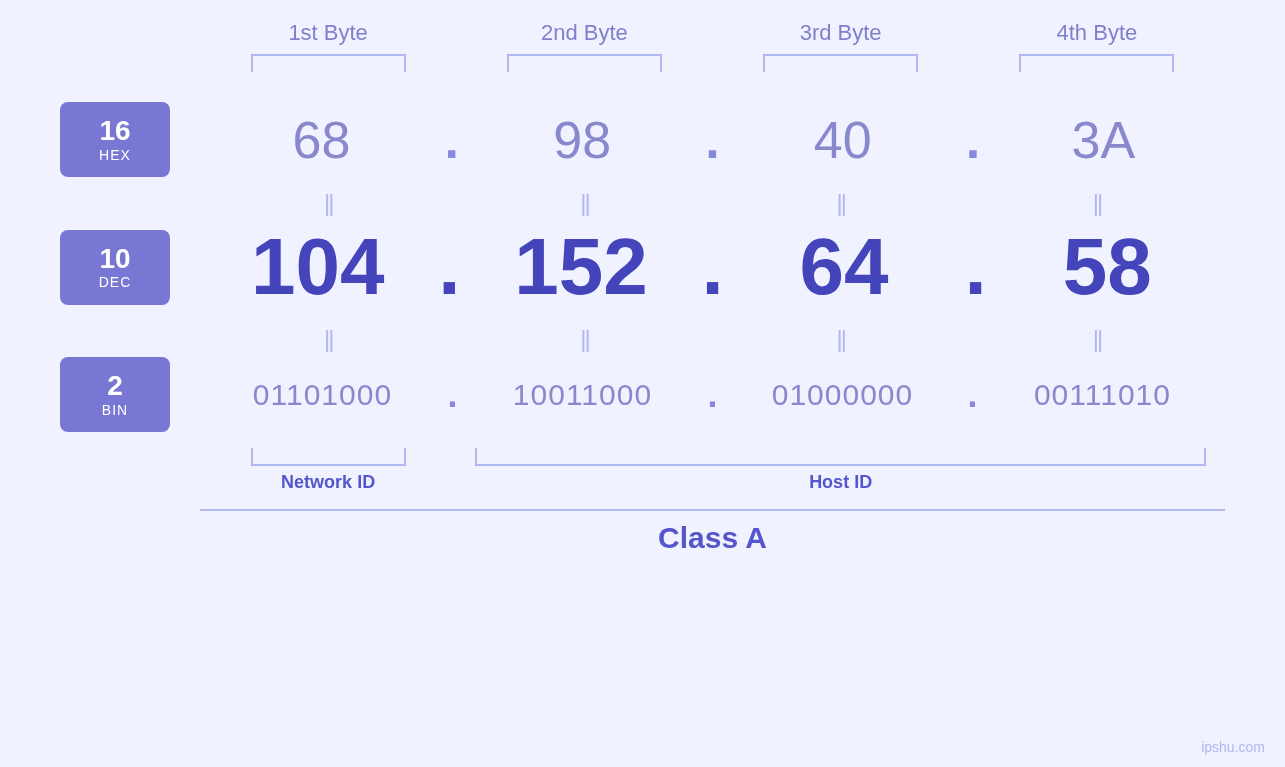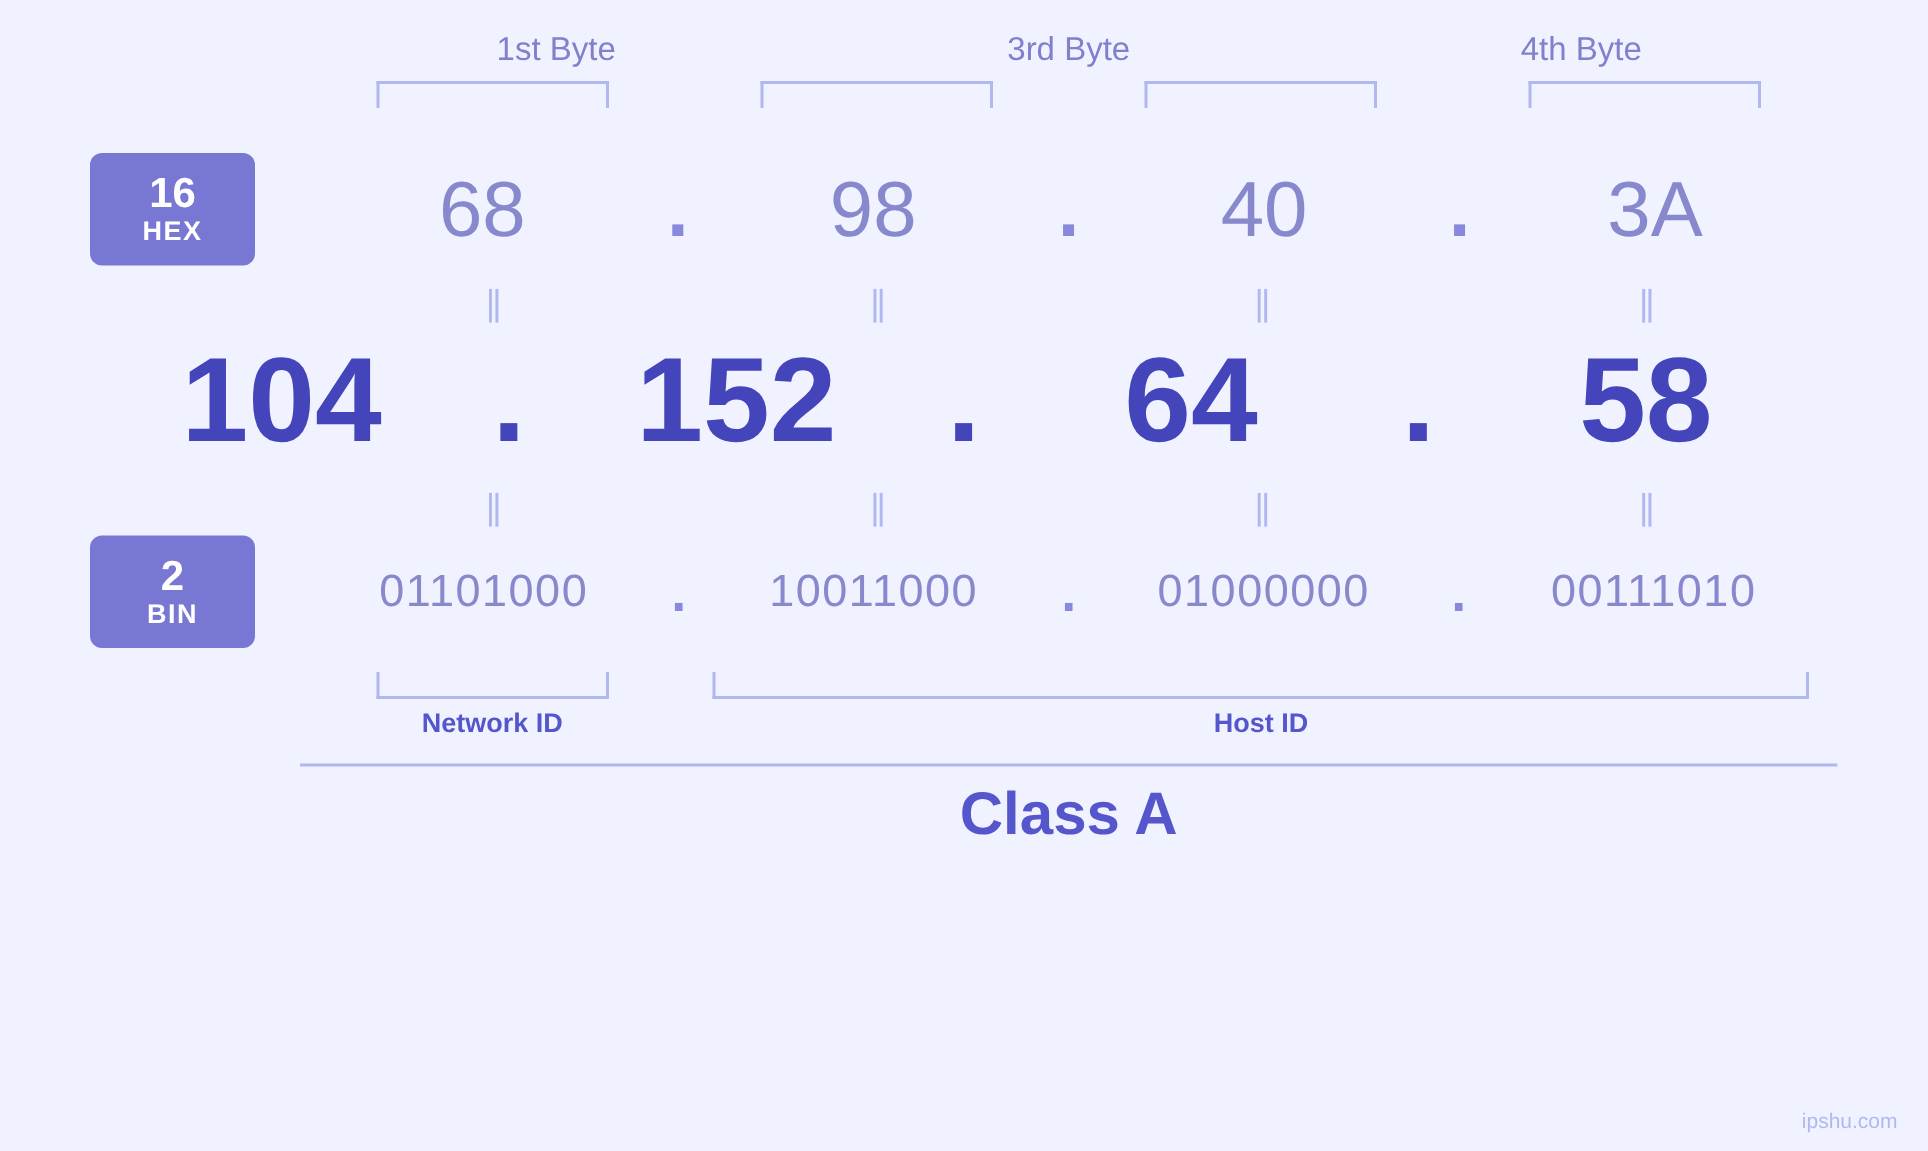--- a/index.html
+++ b/index.html
@@ -95,22 +95,22 @@
 
     .base-number {
       color: white;
       font-size: 28px;
       font-weight: 600;
       line-height: 1.1;
     }
 
     .base-label {
       color: white;
-      font-size: 18px;
-      font-weight: 700;
+      font-size: 14px;
+      font-weight: 400;
       letter-spacing: 1px;
     }
 
     .values-row {
       display: flex;
       flex: 1;
       align-items: center;
       justify-content: space-around;
     }
 
@@ -229,21 +229,21 @@
     }
 
     .class-line {
       width: 100%;
       height: 2px;
       border-top: 2px solid #b0b8f0;
     }
 
     .class-label {
       color: #5555cc;
-      font-size: 40px;
+      font-size: 30px;
       font-weight: 600;
       margin-top: 10px;
     }
 
     
     .watermark {
       position: absolute;
       bottom: 12px;
       right: 20px;
       color: #b0b8f0;
@@ -251,20 +251,21 @@
     }
   </style>
 </head>
 <body>
 
 <div class="container">
 
   <div class="byte-headers">
     <div class="byte-headers-inner">
       <div class="byte-header">1st Byte</div>
+      <div class="byte-header">2nd Byte</div>
       <div class="byte-header">3rd Byte</div>
       <div class="byte-header">4th Byte</div>
     </div>
   </div>
 
   <div class="top-bracket">
     <div class="bracket-segment">
       <div class="bracket-line" style="width:155px;"></div>
     </div>
     <div class="bracket-segment">
@@ -303,20 +304,24 @@
   </div>
 
   <div class="equals-row">
     <div class="equals-sign">||</div>
     <div class="equals-sign">||</div>
     <div class="equals-sign">||</div>
     <div class="equals-sign">||</div>
   </div>
 
   <div class="data-row">
+    <div class="base-badge">
+      <span class="base-number">10</span>
+      <span class="base-label">DEC</span>
+    </div>
     <div class="values-row">
       <div class="byte-value">
         <span class="dec-value">104</span>
       </div>
       <span class="dec-dot">.</span>
       <div class="byte-value">
         <span class="dec-value">152</span>
       </div>
       <span class="dec-dot">.</span>
       <div class="byte-value">

